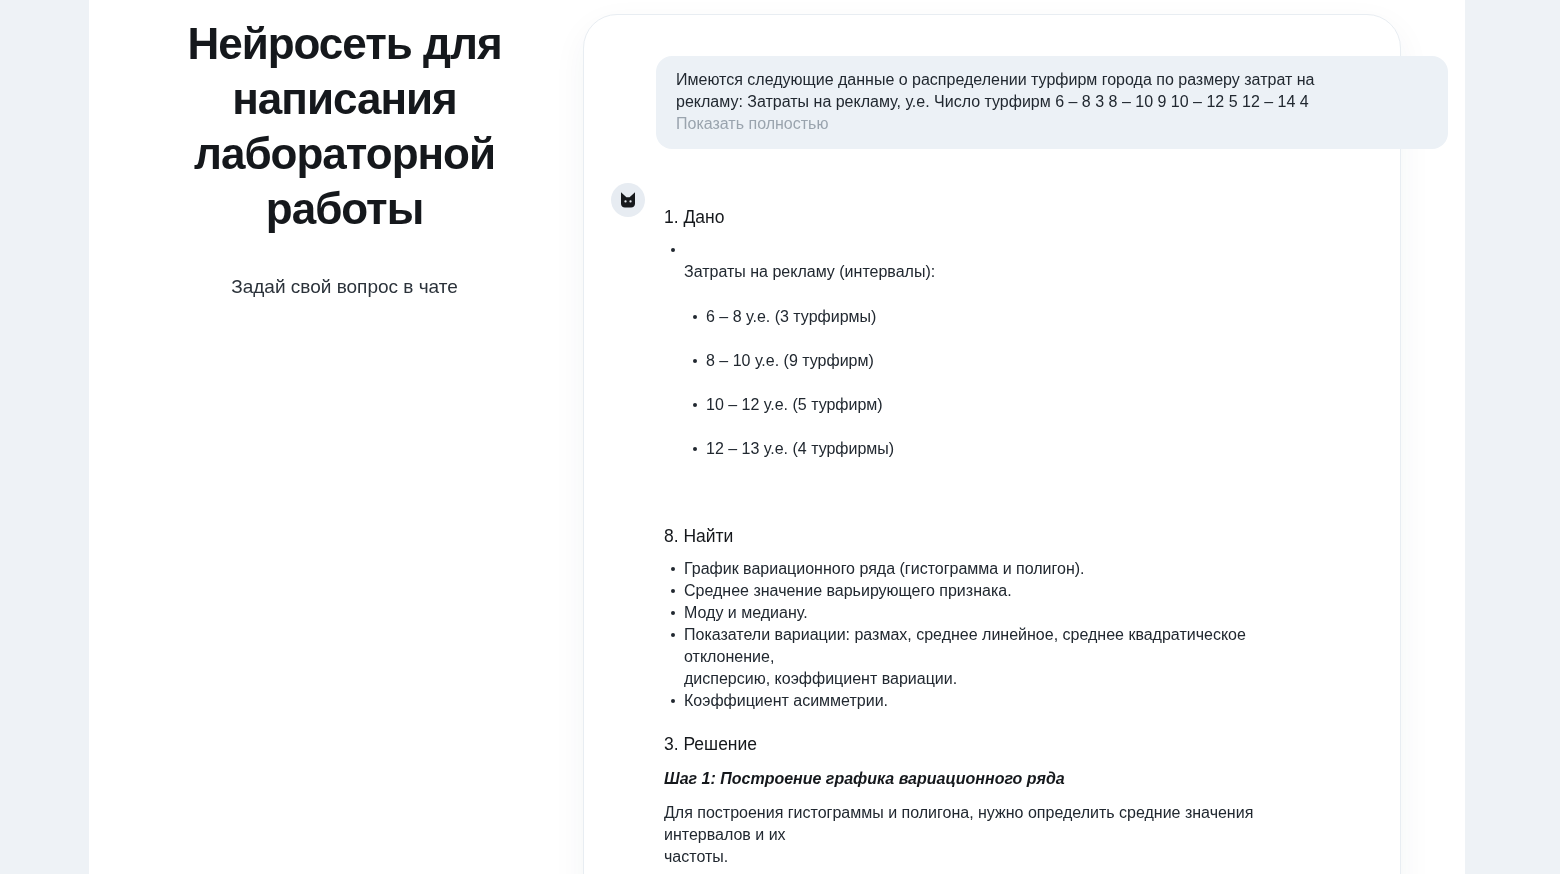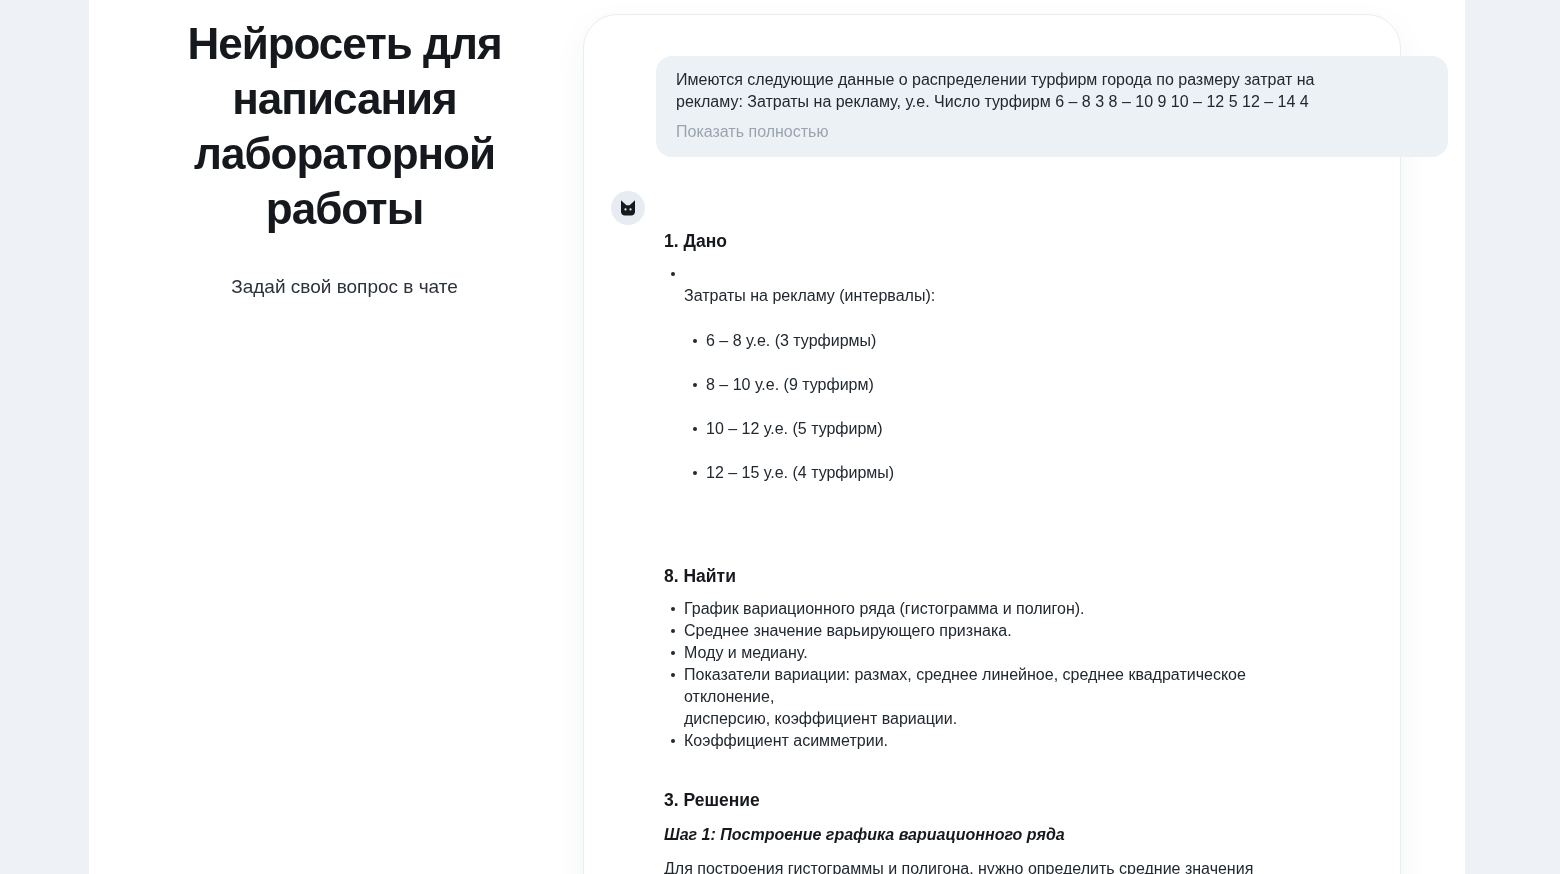--- a/index.html
+++ b/index.html
@@ -48,43 +48,43 @@
     margin:41px 0 0 72px;width:792px;
     background:var(--bubble-bg);
     border-radius:16px;
     padding:13px 22px 14px 20px;
   }
   .user-text{
     font-size:16px;line-height:22px;color:var(--text);
     white-space:pre-line;
   }
   .expand-link{
-    margin-top:8px;font-size:16px;line-height:22px;
+    margin-top:0;font-size:16px;line-height:22px;
     color:var(--muted);cursor:pointer;display:inline-block;
   }
   .assistant-row{
     display:flex;align-items:flex-start;
     margin:34px 0 0 27px;
   }
   .avatar{
     width:34px;height:34px;border-radius:50%;
     background:var(--avatar-bg);
     display:flex;align-items:center;justify-content:center;
     flex:0 0 auto;
   }
   .avatar svg{width:20px;height:20px;display:block;}
   .assistant-content{
     margin-left:19px;width:672px;padding-top:2px;
   }
   .assistant-content p{
     font-size:16px;line-height:22px;white-space:pre-line;
   }
   h3.sec{
-    font-size:17.5px;line-height:24px;font-weight:700;color:var(--heading);
-    margin:36px 0 10px;
+    font-size:17.5px;line-height:24px;font-weight:400;color:var(--heading);
+    margin:20px 0 10px;
   }
   h4.step{
     font-size:16px;line-height:22px;font-weight:700;color:var(--heading);
     margin:12px 0 12px;
     font-style:italic;
   }
   p.body-par{margin:0 0 10px;}
   ul{list-style:none;margin:0 0 8px;}
   ul.lvl1{padding-left:20px;}
   ul.lvl2{padding-left:22px;margin:1px 0 0;}
@@ -127,21 +127,21 @@
     <div class="assistant-content">
 
       <h3 class="sec">1. Дано</h3>
       <ul class="lvl1">
         <li>
           <span>Затраты на рекламу (интервалы):</span>
           <ul class="lvl2">
             <li>6 – 8 у.е. (3 турфирмы)</li>
             <li>8 – 10 у.е. (9 турфирм)</li>
             <li>10 – 12 у.е. (5 турфирм)</li>
-            <li>12 – 15 у.е. (4 турфирмы)</li>
+            <li>12 – 13 у.е. (4 турфирмы)</li>
           </ul>
         </li>
       </ul>
 
       <h3 class="sec">8. Найти</h3>
       <ul class="lvl1">
         <li>График вариационного ряда (гистограмма и полигон).</li>
         <li>Среднее значение варьирующего признака.</li>
         <li>Моду и медиану.</li>
         <li>Показатели вариации: размах, среднее линейное, среднее квадратическое отклонение,

